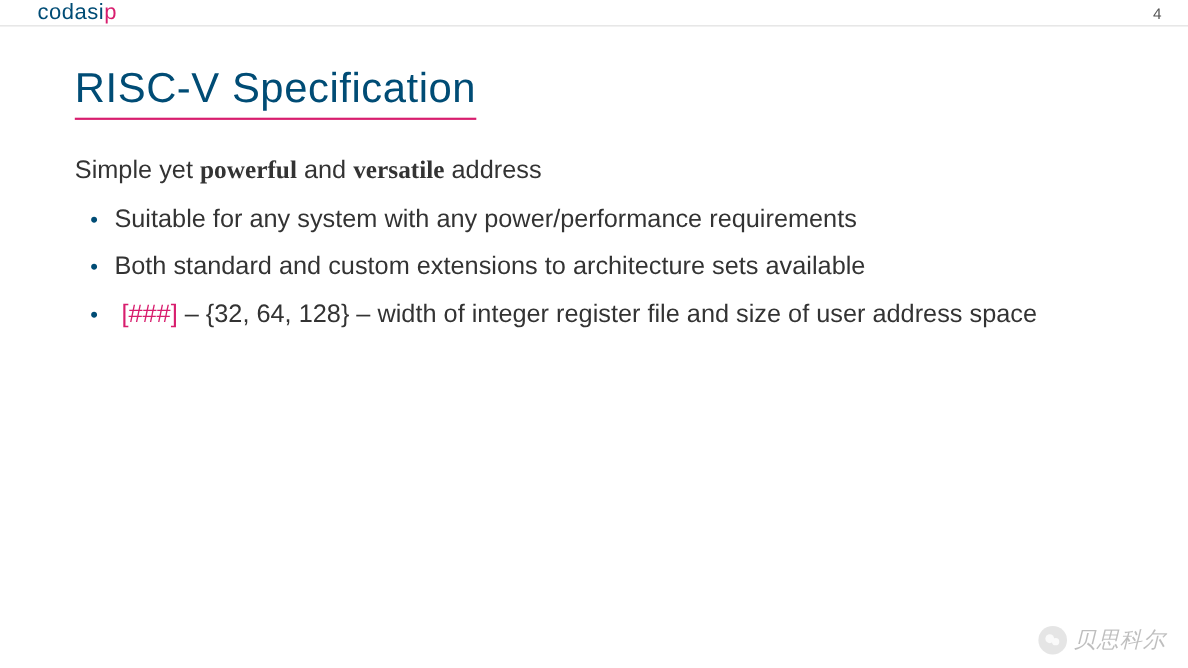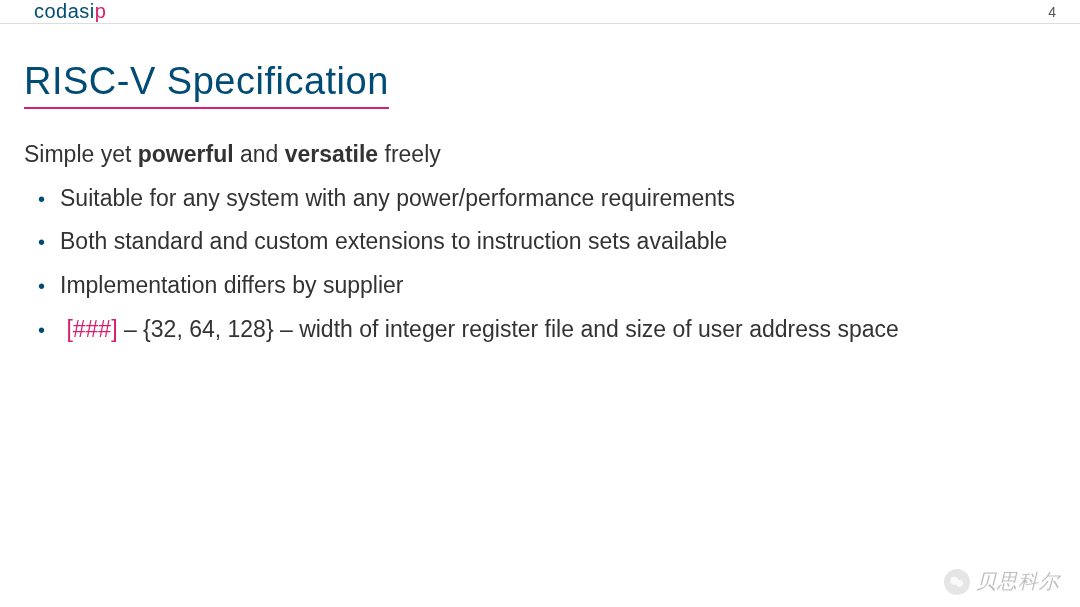--- a/index.html
+++ b/index.html
@@ -21,40 +21,40 @@
       letter-spacing: 0.5px;
     }
     .logo .accent { color: #d81e6e; }
     .pagenum {
       font-size: 14px;
       color: #555;
       padding-right: 6px;
     }
 
     .content {
-      padding: 36px 50px 0 24px;
+      padding: 36px 50px 0 68px;
     }
     .title {
       font-size: 38px;
       font-weight: 300;
       color: #004c75;
       display: inline-block;
       padding-bottom: 4px;
       border-bottom: 2px solid #d81e6e;
       margin-bottom: 28px;
       letter-spacing: 0.5px;
     }
     .body-text p, .body-text li {
       font-size: 23px;
       font-weight: 300;
       color: #333;
       line-height: 1.55;
       margin-bottom: 8px;
     }
-    .body-text strong { font-weight: 600; }
+    .body-text strong { font-weight: 600; font-family: Liberation Serif, serif; }
     .body-text ul {
       list-style: none;
       padding-left: 14px;
       margin-bottom: 4px;
     }
     .body-text li::before {
       content: "•";
       color: #004c75;
       display: inline-block;
       width: 22px;
@@ -96,27 +96,26 @@
     <span>codasi</span><span class="accent">p</span>
   </div>
   <div class="pagenum">4</div>
 </div>
 
 <div class="content">
   <div class="title">RISC-V Specification</div>
 
   <div class="body-text">
     <p>
-      <span>Simple yet </span><strong>powerful</strong><span> and </span><strong>versatile</strong><span> freely</span>
+      <span>Simple yet </span><strong>powerful</strong><span> and </span><strong>versatile</strong><span> address</span>
     </p>
 
     <ul>
       <li>Suitable for any system with any power/performance requirements</li>
-      <li>Both standard and custom extensions to instruction sets available</li>
-      <li>Implementation differs by supplier</li>
+      <li>Both standard and custom extensions to architecture sets available</li>
     </ul>
 
 
     <ul>
       <li>
         <span class="accent-text">[###]</span><span> – {32, 64, 128} – width of integer register file and size of user address space</span>
       </li>
     </ul>
   </div>
 </div>

